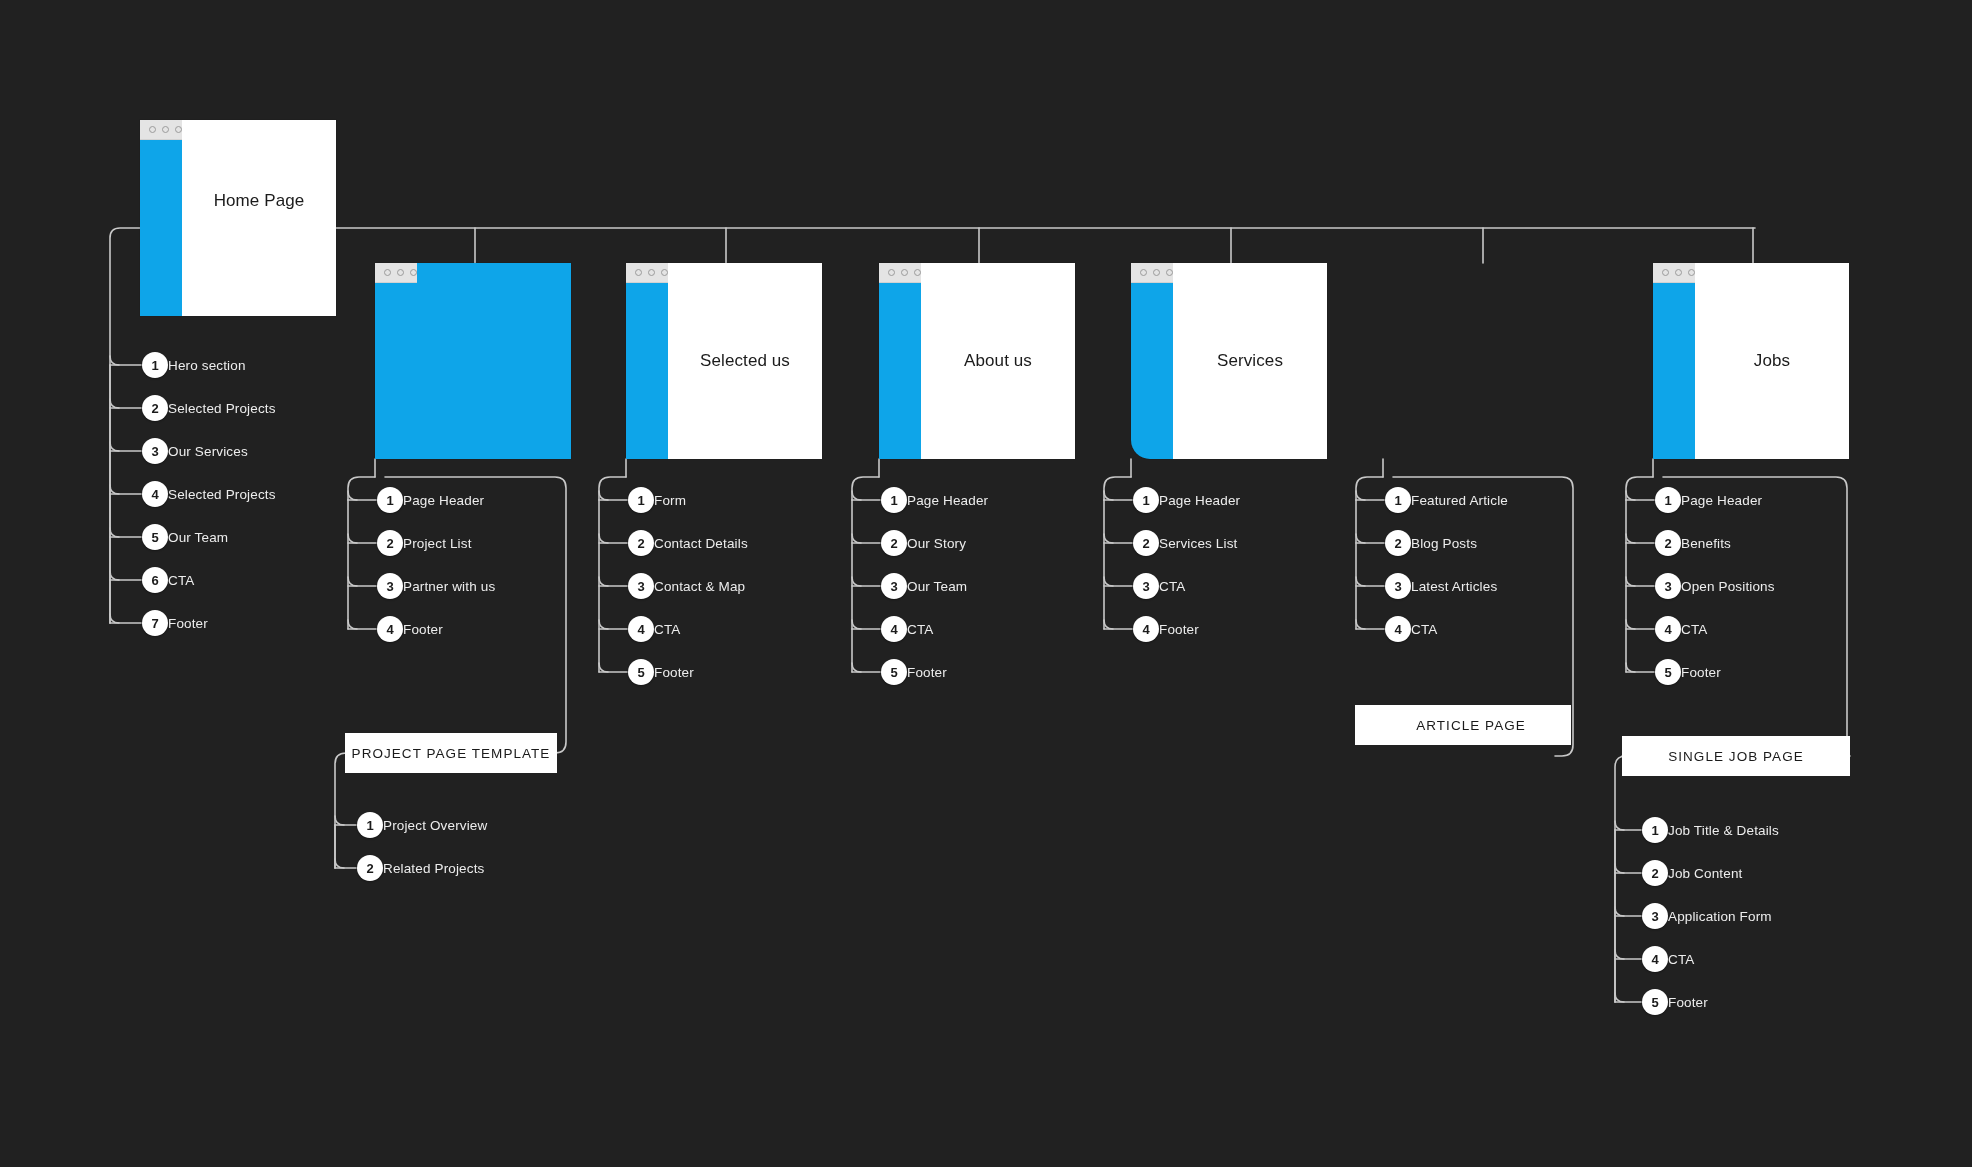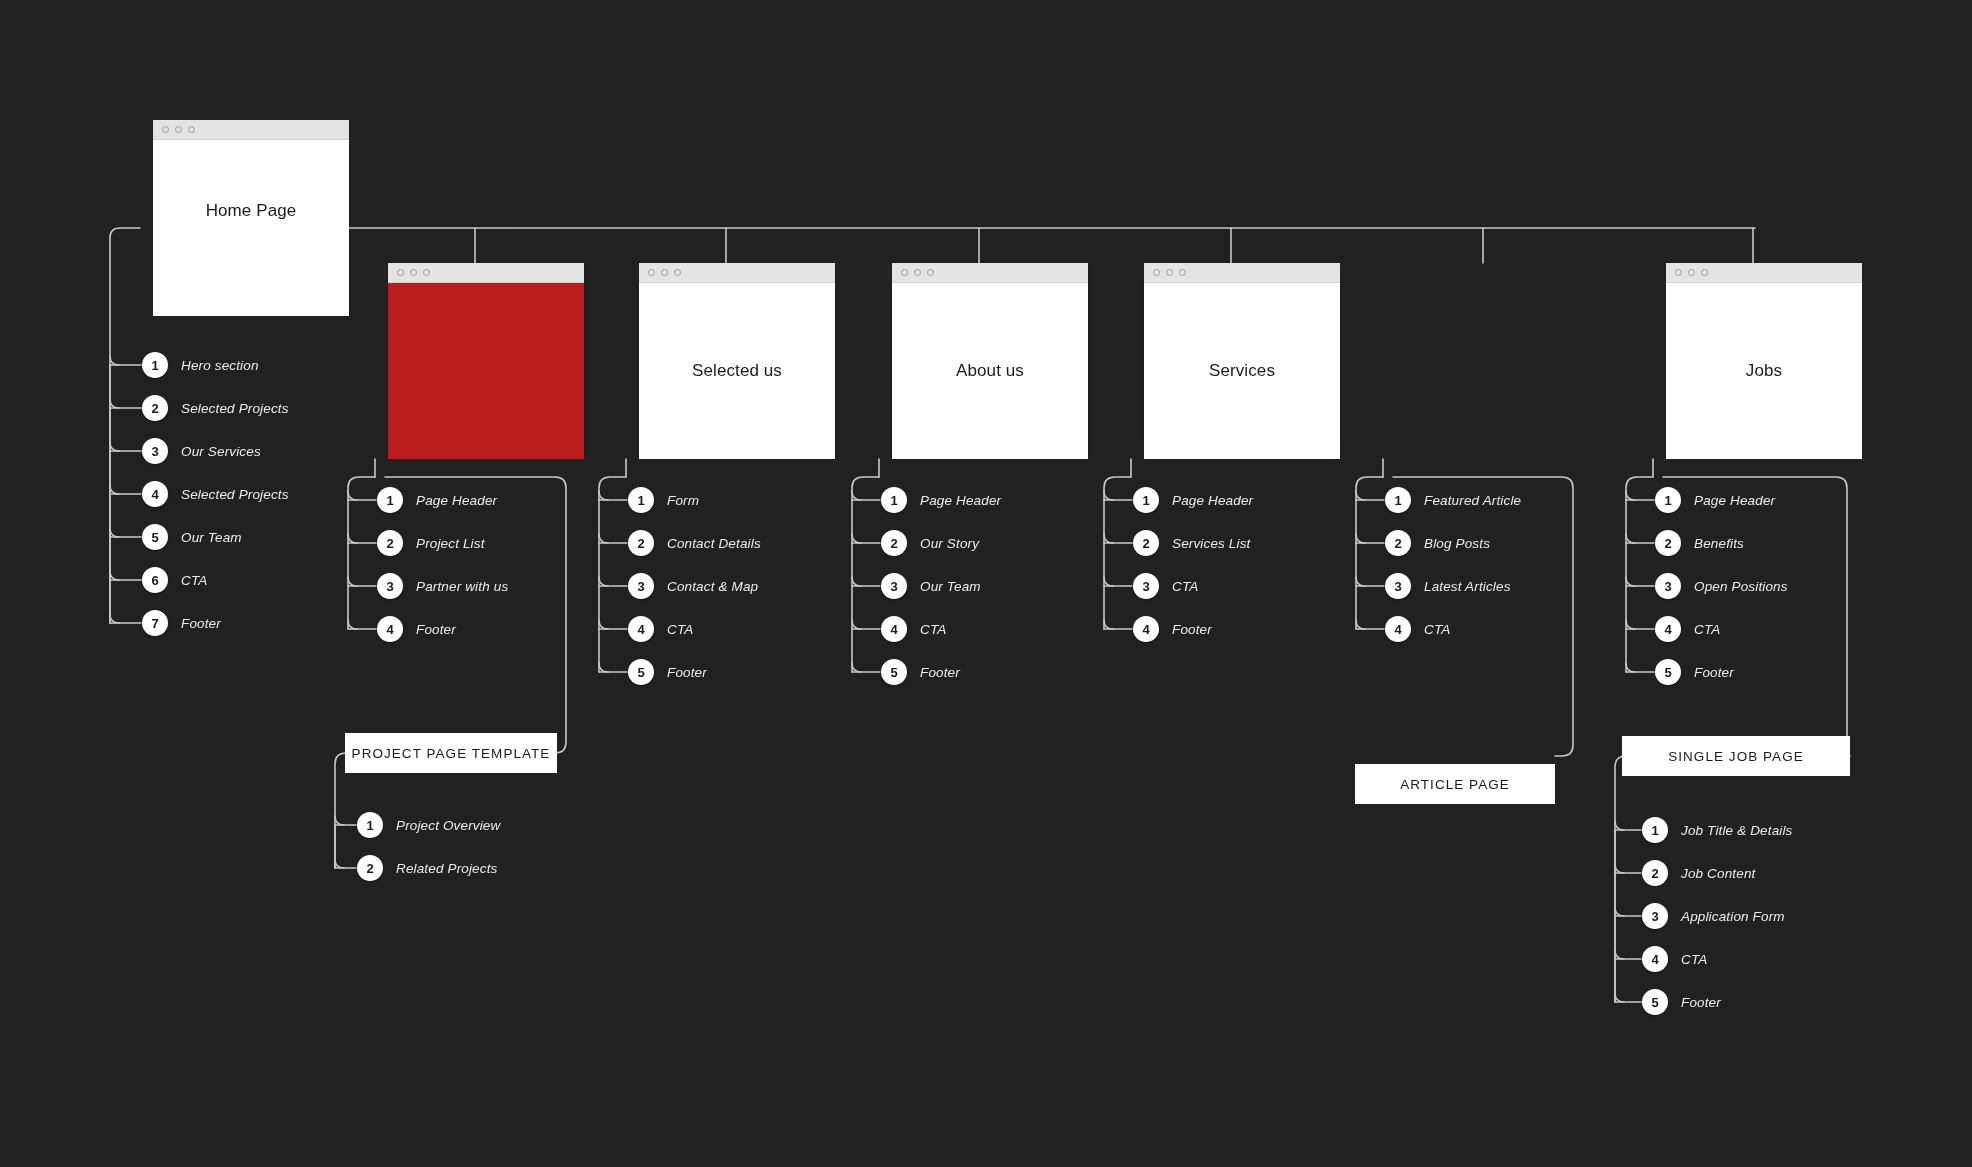--- a/index.html
+++ b/index.html
@@ -8,23 +8,23 @@
     background:#212121;
     width:1972px;height:1167px;
     font-family:"Liberation Sans","DejaVu Sans",sans-serif;
     overflow:hidden;
     position:relative;
   }
   #canvas{position:absolute;left:0;top:0;width:1972px;height:1167px;}
   #wires{position:absolute;left:0;top:0;width:1972px;height:1167px;pointer-events:none;}
   .page-window{
     position:absolute;
-    background:#b91c1c;
+    background:#0ea5e9;
     box-shadow:0 0 0 1px rgba(0,0,0,0.05);
-    display:flex;flex-direction:column;margin-left:13px;
+    display:flex;
   }
   .win-bar{
     height:19px;background:#e4e4e4;border-bottom:1px solid #d2d2d2;
     display:flex;align-items:center;padding-left:9px;gap:6px;flex:none;
   }
   .dot{width:7px;height:7px;border-radius:50%;border:1.2px solid #9b9b9b;box-sizing:border-box;}
   .win-body{flex:1;display:flex;align-items:center;justify-content:center;background:#fff;}
   .win-title{
     font-size:17px;color:#1b1b1b;letter-spacing:.1px;
     font-family:"Liberation Sans","DejaVu Sans",sans-serif;
@@ -32,23 +32,22 @@
   .home-title{position:relative;top:-17px;}
   .section-item{
     position:absolute;display:flex;align-items:center;height:26px;
   }
   .badge{
     width:26px;height:26px;border-radius:50%;background:#fff;color:#1b1b1b;
     font-size:13px;font-weight:bold;display:flex;align-items:center;justify-content:center;
     flex:none;box-shadow:0 1px 2px rgba(0,0,0,.35);
   }
   .item-label{
-    margin-left:13px;color:#ededed;font-size:13.5px;white-space:nowrap;
+    margin-left:0;color:#ededed;font-size:13.5px;white-space:nowrap;
     letter-spacing:.15px;
-    font-style:italic;
   }
   .template-box{
     position:absolute;background:#fff;display:flex;align-items:center;justify-content:center;
   }
   .template-label{
     font-size:13.5px;color:#1b1b1b;letter-spacing:1.05px;white-space:nowrap;
   }
 </style>
 </head>
 <body>
@@ -361,21 +360,21 @@
       <div class="badge">4</div>
       <div class="item-label">CTA</div>
     </div>
     <div class="section-item" style="left: 1655px; top: 659px;">
       <div class="badge">5</div>
       <div class="item-label">Footer</div>
     </div>
     <div class="template-box" style="left: 345px; top: 733px; width: 212px; height: 40px;">
       <div class="template-label">PROJECT PAGE TEMPLATE</div>
     </div>
-    <div class="template-box" style="left: 1355px; top: 764px; width: 200px; height: 40px;">
+    <div class="template-box" style="left: 1355px; top: 705px; width: 200px; height: 40px; padding-left: 16px;">
       <div class="template-label">ARTICLE PAGE</div>
     </div>
     <div class="template-box" style="left: 1622px; top: 736px; width: 228px; height: 40px;">
       <div class="template-label">SINGLE JOB PAGE</div>
     </div>
     <div class="section-item" style="left: 357px; top: 812px;">
       <div class="badge">1</div>
       <div class="item-label">Project Overview</div>
     </div>
     <div class="section-item" style="left: 357px; top: 855px;">

